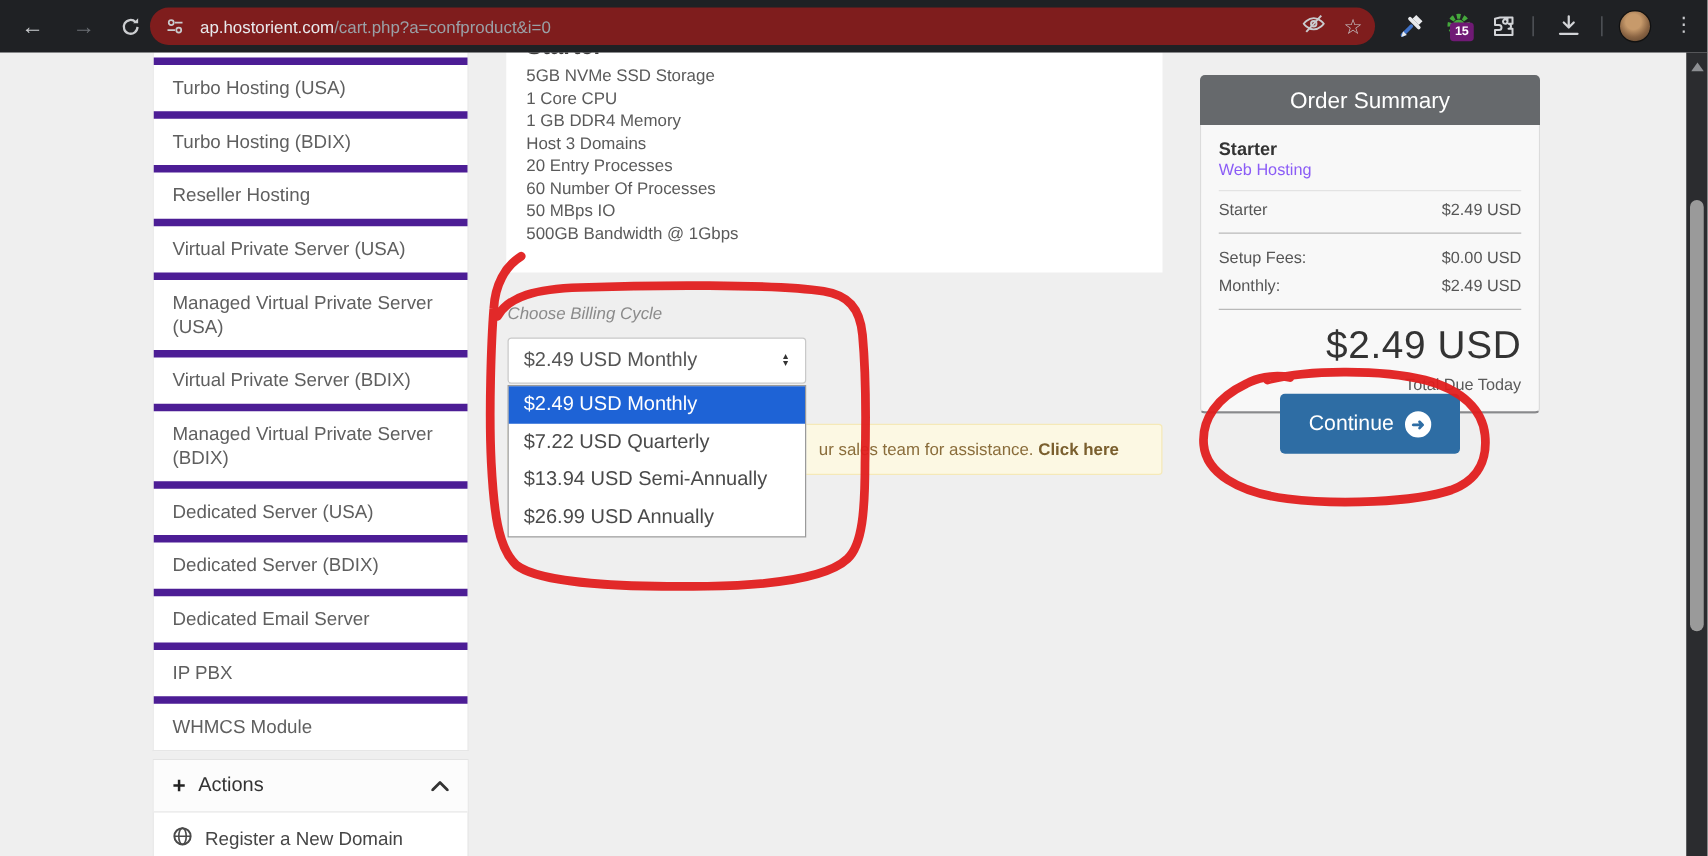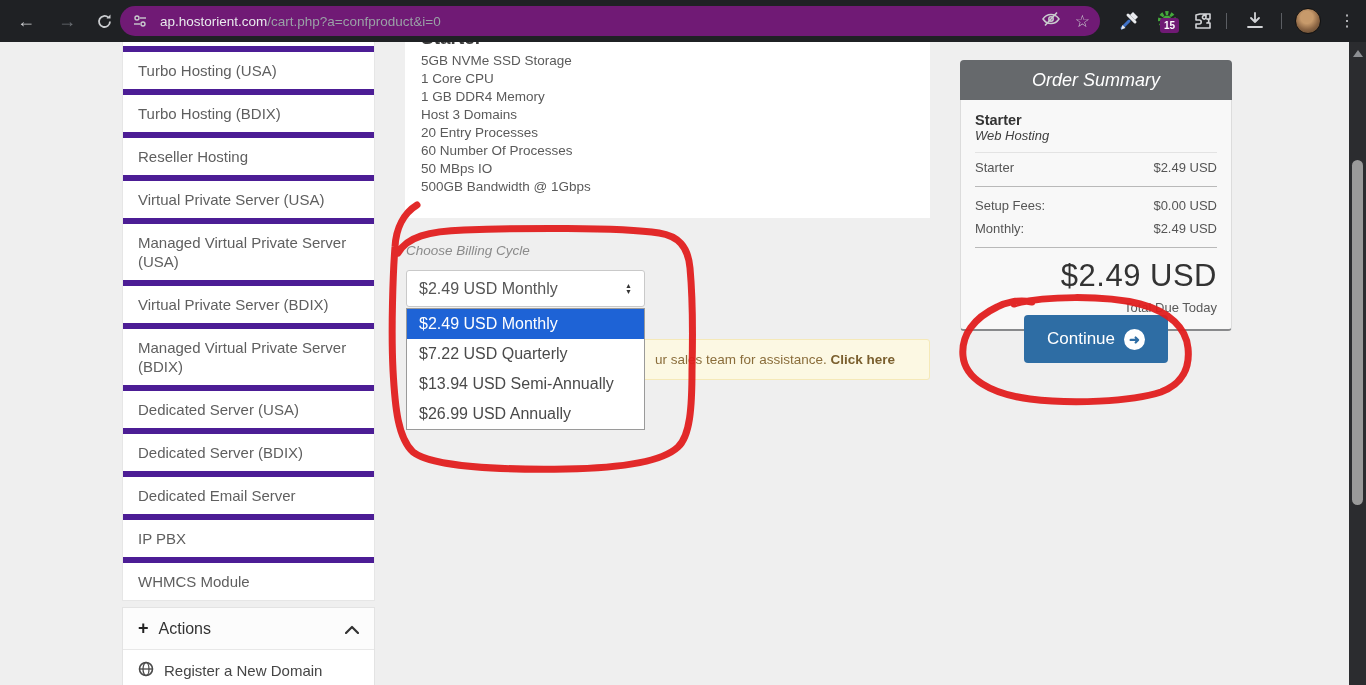--- a/index.html
+++ b/index.html
@@ -6,21 +6,21 @@
   html,body { background:#555; }
   #screen {
     position:relative; width:1366px; height:685px; overflow:hidden;
     background:#efefef; font-family:"Liberation Sans", sans-serif;
   }
   
   .toolbar { position:absolute; left:0; top:0; width:1366px; height:42px; background:#1f2124; z-index:40; }
   .nav-ico { position:absolute; top:9px; width:24px; height:24px; display:flex; align-items:center; justify-content:center; border-radius:50%; }
   .omnibox {
     position:absolute; left:120px; top:6px; width:980px; height:30px;
-    background:#701a75; border-radius:15px; display:flex; align-items:center; color:#e8eaed;
+    background:#7f1d1d; border-radius:15px; display:flex; align-items:center; color:#e8eaed;
   }
   .omni-tune { width:40px; display:flex; align-items:center; justify-content:center; }
   .url { font-size:13.5px; white-space:nowrap; }
   .url .domain { color:#e8eaed; }
   .url .path { color:#9aa0a6; }
   .omni-right { position:absolute; right:10px; top:0; height:30px; display:flex; align-items:center; gap:14px; }
   .ext-area { position:absolute; top:0; height:42px; display:flex; align-items:center; }
   .vsep { position:absolute; top:13px; width:1px; height:16px; background:#5b5e63; }
   .badge15 {
     position:absolute; left:1160px; top:18px; min-width:19px; height:15px; background:#701a75;
@@ -62,24 +62,24 @@
   .opt.sel { background:#1e63d6; color:#fff; }
   
   .alert {
     position:absolute; left:406px; top:339px; width:524px; height:41px; background:#fcf8e3;
     border:1px solid #f5e9b8; border-radius:3px; z-index:2; font-size:13.5px; color:#8a6d3b;
     line-height:39px; padding-left:248px; white-space:nowrap; overflow:hidden;
   }
   .alert b { color:#7a5f2e; cursor:pointer; }
   
   .summary { position:absolute; left:960px; top:60px; width:272px; z-index:3; }
-  .summary-head { height:40px; background:#66696c; color:#fff; font-size:18px; text-align:center; line-height:40px; border-radius:4px 4px 0 0;font-style:italic; }
+  .summary-head { height:40px; background:#66696c; color:#fff; font-size:18px; text-align:center; line-height:40px; border-radius:4px 4px 0 0; }
   .summary-body { background:#f8f8f8; border:1px solid #dcdcdc; border-top:none; border-bottom:2px solid #88898b; border-radius:0 0 4px 4px; padding:12px 14px 14px; }
   .sum-name { font-size:14.5px; font-weight:bold; color:#333; }
-  .sum-group { font-size:13px; font-style:italic; color:#404040; margin-bottom:9px; }
+  .sum-group { font-size:13px; color:#8b5cf6; margin-bottom:9px; }
   .sum-row { display:flex; justify-content:space-between; font-size:13px; color:#555; padding:4px 0; }
   .sum-div { border-top:1px solid #b9b9b9; margin:7px 0; }
   .sum-total { font-size:31px; color:#333; text-align:right; margin-top:10px; letter-spacing:.5px; }
   .sum-caption { font-size:13px; color:#5a5a5a; text-align:right; margin-top:6px; }
   
   .continue-btn {
     position:absolute; left:1024px; top:315px; width:144px; height:48px; background:#2e6da4;
     border:none; border-radius:4px; color:#fff; font-size:17px; font-family:inherit;
     display:flex; align-items:center; justify-content:center; gap:9px; cursor:pointer; z-index:4;
   }

